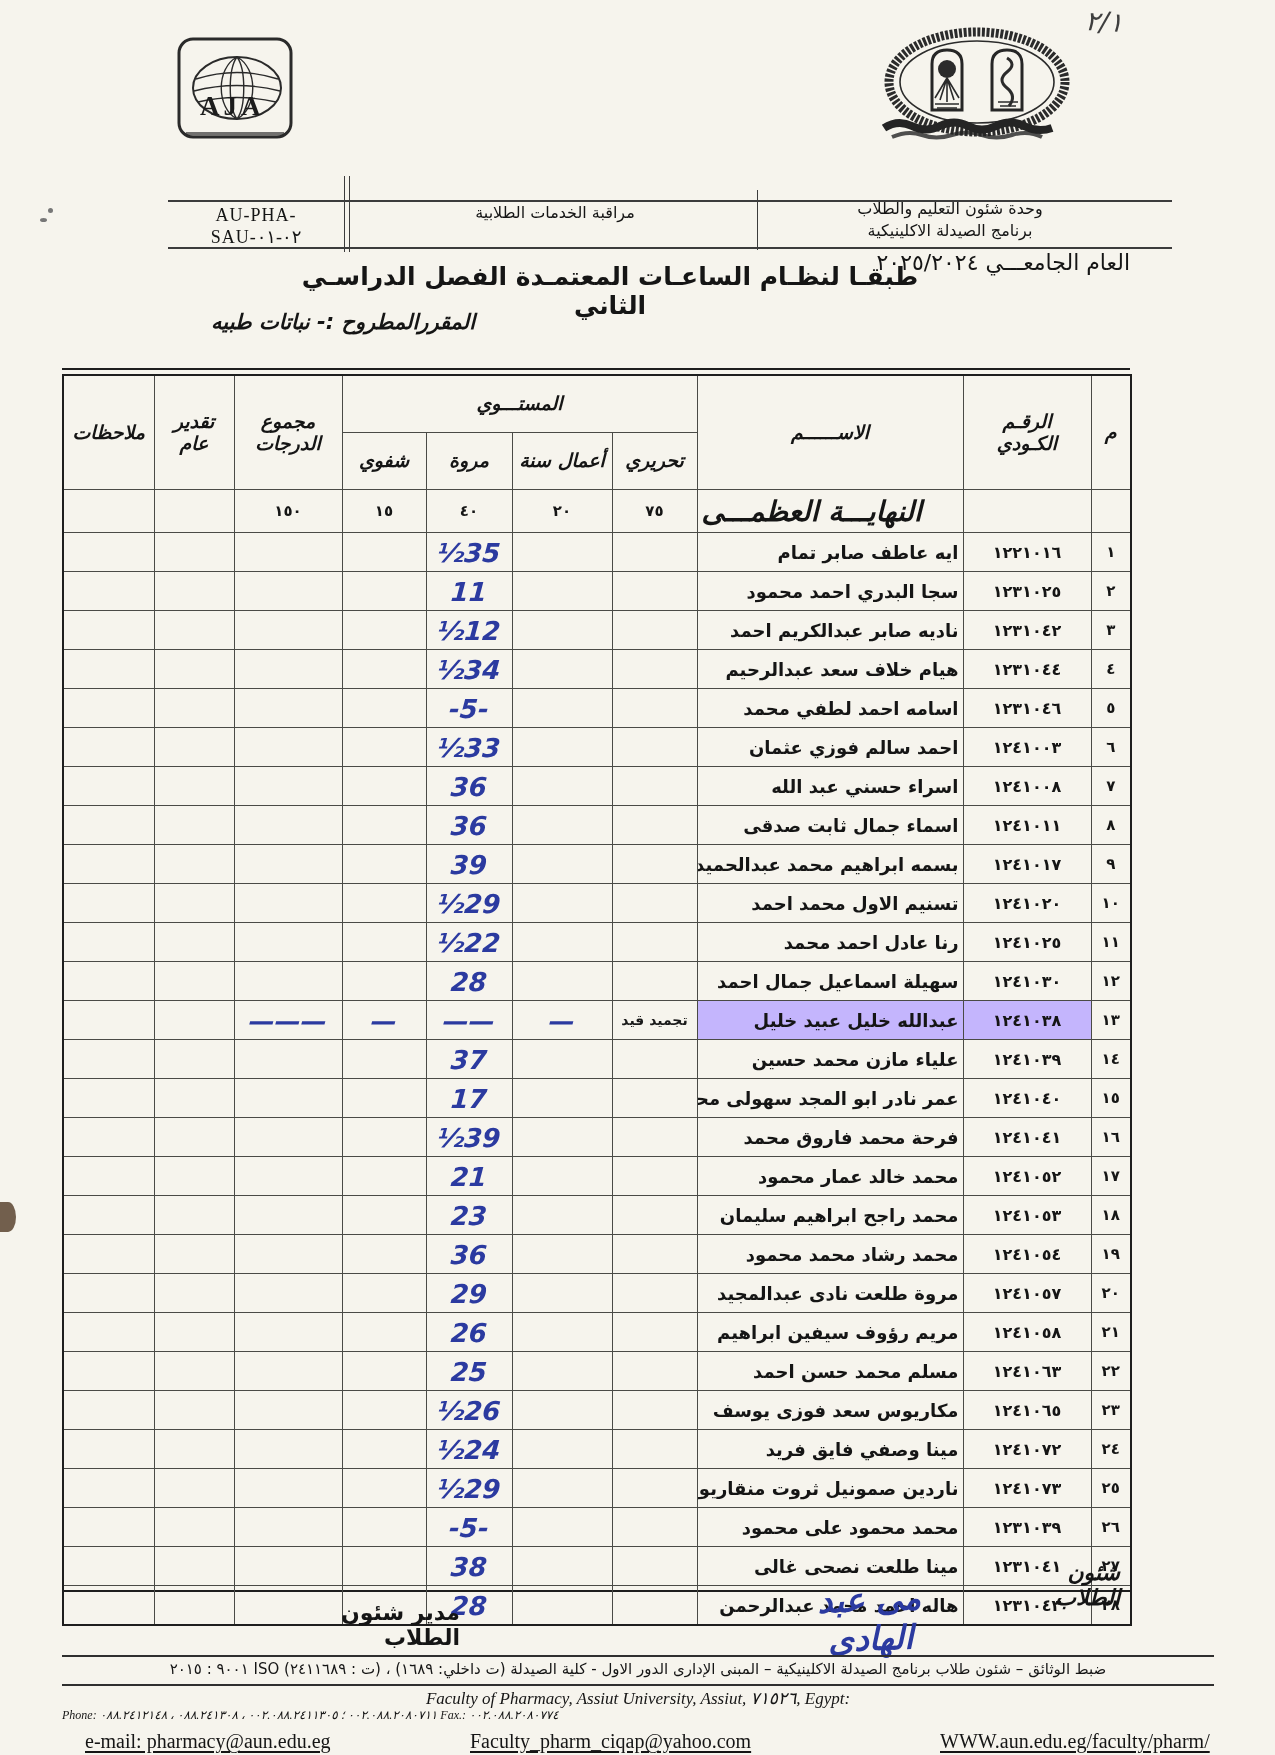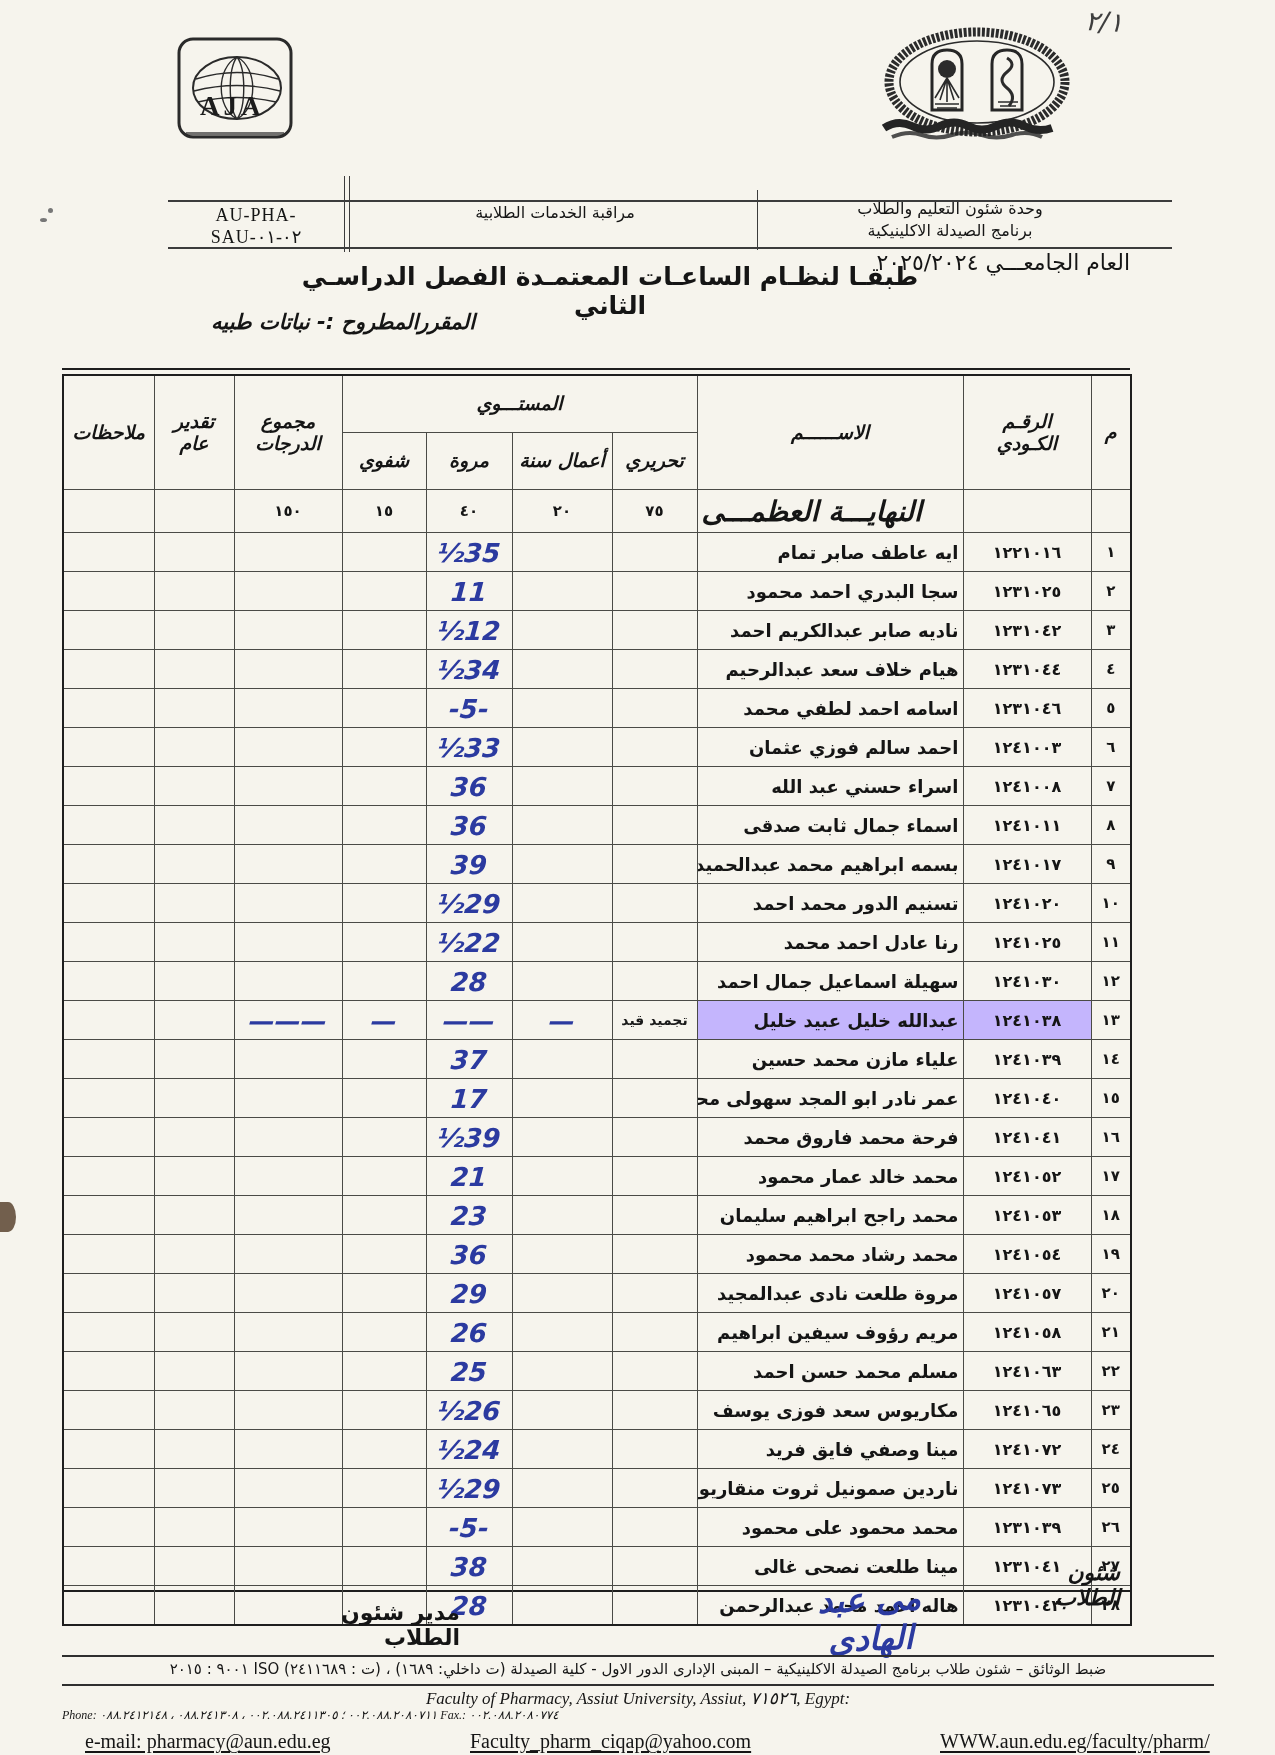--- a/index.html
+++ b/index.html
@@ -260,21 +260,21 @@
           <td></td>
           <td class="hw">39</td>
           <td></td>
           <td></td>
           <td></td>
           <td></td>
         </tr>
         <tr>
           <td class="c-serial">١٠</td>
           <td class="c-code">١٢٤١٠٢٠</td>
-          <td class="c-name">تسنيم الدور محمد احمد</td>
+          <td class="c-name">تسنيم الاول محمد احمد</td>
           <td></td>
           <td></td>
           <td class="hw">29½</td>
           <td></td>
           <td></td>
           <td></td>
           <td></td>
         </tr>
         <tr>
           <td class="c-serial">١١</td>

